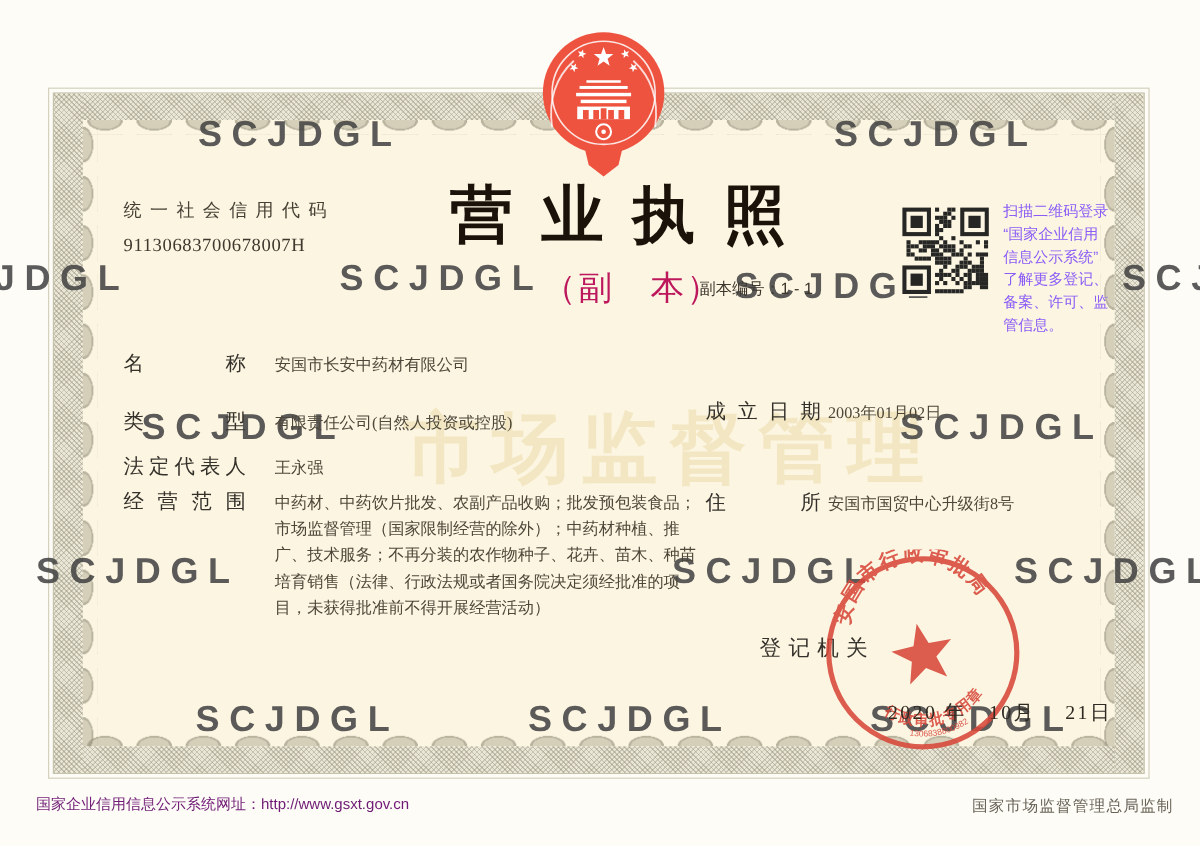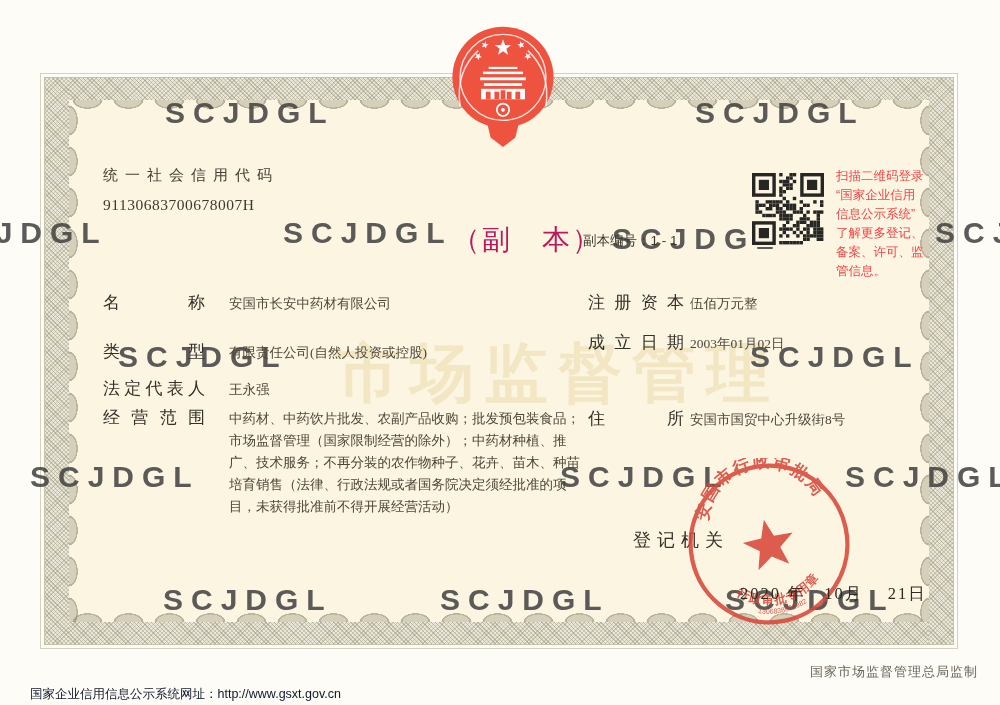--- a/index.html
+++ b/index.html
@@ -38,42 +38,42 @@
           color:#eedcab;opacity:.55;white-space:nowrap;}
 
   
   .content{position:absolute;inset:0;z-index:2;}
   .abs{position:absolute;}
   .credit-label{left:103px;top:166px;font-size:15px;letter-spacing:7px;color:#454034;}
   .credit-code{left:103px;top:196px;font-size:15.5px;letter-spacing:.5px;color:#3e382d;font-family:"Liberation Serif",serif;}
   .title{left:375px;top:145px;font-size:52px;font-weight:bold;letter-spacing:24px;color:#1b130a;white-space:nowrap;}
   .subtitle{left:452px;top:221px;font-size:28px;color:#be185d;letter-spacing:2px;white-space:nowrap;}
   .copy-no{left:583px;top:232px;font-size:13.5px;color:#3c362c;}
-  .qr-note{left:836px;top:167px;width:118px;font-size:12.5px;line-height:19px;color:#ef4444;white-space:pre-line;}
+  .qr-note{left:836px;top:167px;width:118px;font-size:12.5px;line-height:19px;color:#8b5cf6;white-space:pre-line;}
   .qr-box{left:750px;top:171px;width:76px;height:76px;}
 
   .row{position:absolute;white-space:nowrap;}
   .flabel{display:inline-block;text-align:justify;text-align-last:justify;font-size:17px;font-weight:500;
           color:#34302a;vertical-align:top;}
   .row-l .flabel{width:102px;margin-right:24px;}
   .row-r .flabel{width:96px;margin-right:6px;}
   .fvalue{display:inline-block;font-size:13.5px;color:#4e4739;font-family:"Liberation Serif",serif;
           vertical-align:top;padding-top:2px;line-height:22px;}
   .row-l{left:103px;}
   .row-r{left:588px;}
   .row-l .fvalue{width:352px;white-space:normal;}
   .row-r .fvalue{width:250px;white-space:normal;}
 
   .reg-label{left:633px;top:528px;font-size:18px;font-weight:500;letter-spacing:6px;color:#34302a;z-index:2;}
   .date{left:740px;top:583px;font-size:16.5px;color:#2f2a22;letter-spacing:2px;z-index:4;font-family:"Liberation Serif",serif;}
 
   .emblem{left:436px;top:22px;z-index:3;}
   .seal{left:683px;top:458px;z-index:3;opacity:.88;}
 
-  .footer-left{left:30px;top:662px;font-size:12.5px;color:#0f172a;margin-top:24px;}
+  .footer-left{left:30px;top:662px;font-size:12.5px;color:#701a75;}
   .footer-mid{left:497px;top:656px;width:258px;font-size:12px;line-height:16.5px;color:#5d574b;}
   .footer-right{left:810px;top:663px;font-size:13px;color:#6b6559;letter-spacing:1px;}
 </style>
 </head>
 <body>
 
 <div class="page">
 
   <div class="frame">
     <div class="band bt"></div>
@@ -134,20 +134,21 @@
       </g>
       <path d="M25 88 Q20 52 44 30" stroke="#ffffff" fill="none" stroke-width="1.6" opacity=".8"></path>
       <path d="M115 88 Q120 52 96 30" stroke="#ffffff" fill="none" stroke-width="1.6" opacity=".8"></path>
       <circle cx="70" cy="92" r="6.5" fill="none" stroke="#ffffff" stroke-width="1.8"></circle>
       <circle cx="70" cy="92" r="2" fill="#ffffff"></circle>
     </svg>
 
     <div class="abs credit-label">统一社会信用代码</div>
     <div class="abs credit-code">91130683700678007H</div>
 
+    <div class="abs title">营业执照</div>
     <div class="abs subtitle">（副　本）</div>
     <div class="abs copy-no"><span>副本编号：</span><span>1 - 1</span></div>
 
     <svg class="abs qr-box" viewBox="0 0 76 76">
       <rect x="0" y="0" width="76" height="76" fill="#fbf5e2"></rect>
       <g fill="#262624">
         <rect x="2" y="2" width="23.8" height="23.8"></rect>
           <rect x="50.2" y="2" width="23.8" height="23.8"></rect>
           <rect x="2" y="50.2" width="23.8" height="23.8"></rect>
       </g>
@@ -310,23 +311,20 @@
     <div class="row row-l" style="top:377px">
       <span class="flabel">法定代表人</span><span class="fvalue">王永强</span>
     </div>
     <div class="row row-l" style="top:340px">
       <span class="flabel">类型</span><span class="fvalue">有限责任公司(自然人投资或控股)</span>
     </div>
     <div class="row row-l" style="top:406px">
       <span class="flabel">经营范围</span><span class="fvalue">中药材、中药饮片批发、农副产品收购；批发预包装食品；市场监督管理（国家限制经营的除外）；中药材种植、推广、技术服务；不再分装的农作物种子、花卉、苗木、种苗培育销售（法律、行政法规或者国务院决定须经批准的项目，未获得批准前不得开展经营活动）</span>
     </div>
 
-    <div class="row row-r" style="top:291px">
-      <span class="flabel">注册资本</span><span class="fvalue">伍佰万元整</span>
-    </div>
     <div class="row row-r" style="top:331px">
       <span class="flabel">成立日期</span><span class="fvalue">2003年01月02日</span>
     </div>
     <div class="row row-r" style="top:407px">
       <span class="flabel">住所</span><span class="fvalue">安国市国贸中心升级街8号</span>
     </div>
 
     <div class="abs reg-label">登记机关</div>
 
     <svg class="abs seal" width="172" height="172" viewBox="0 0 180 180">

